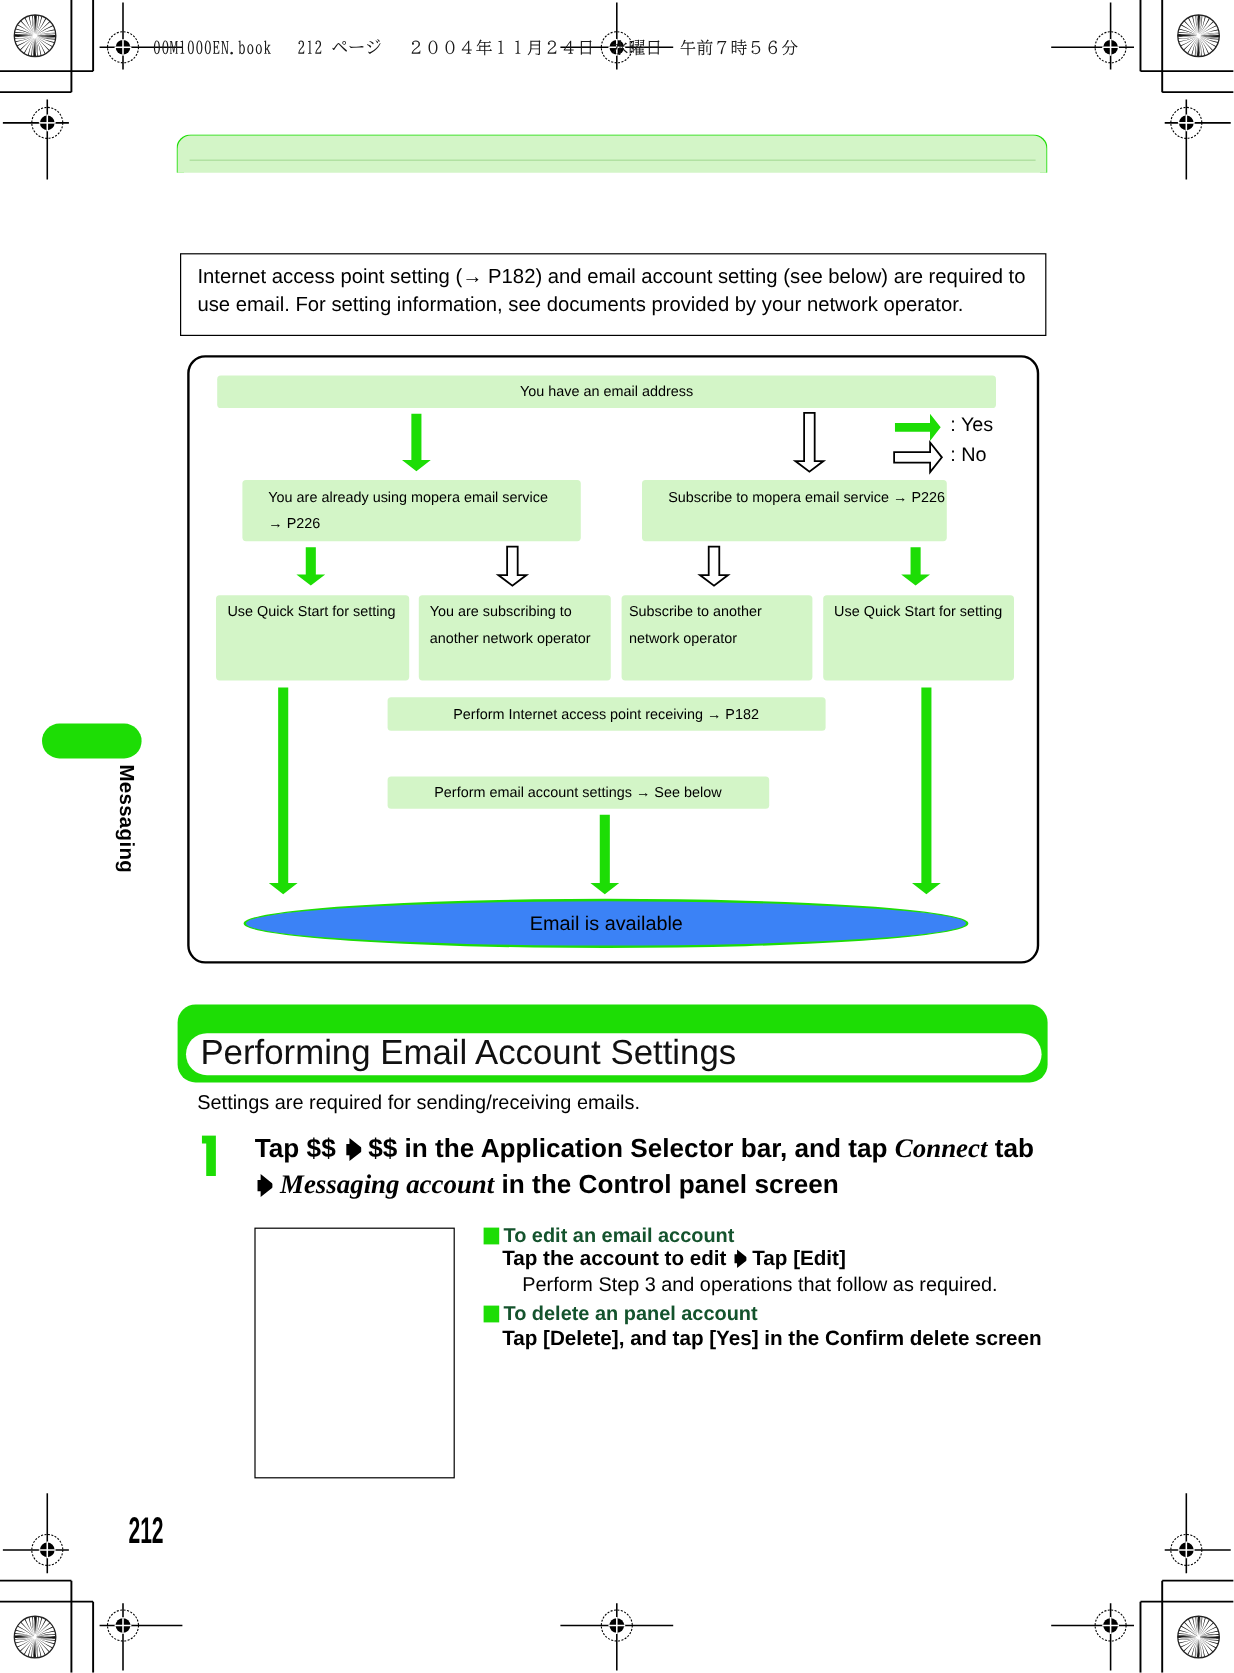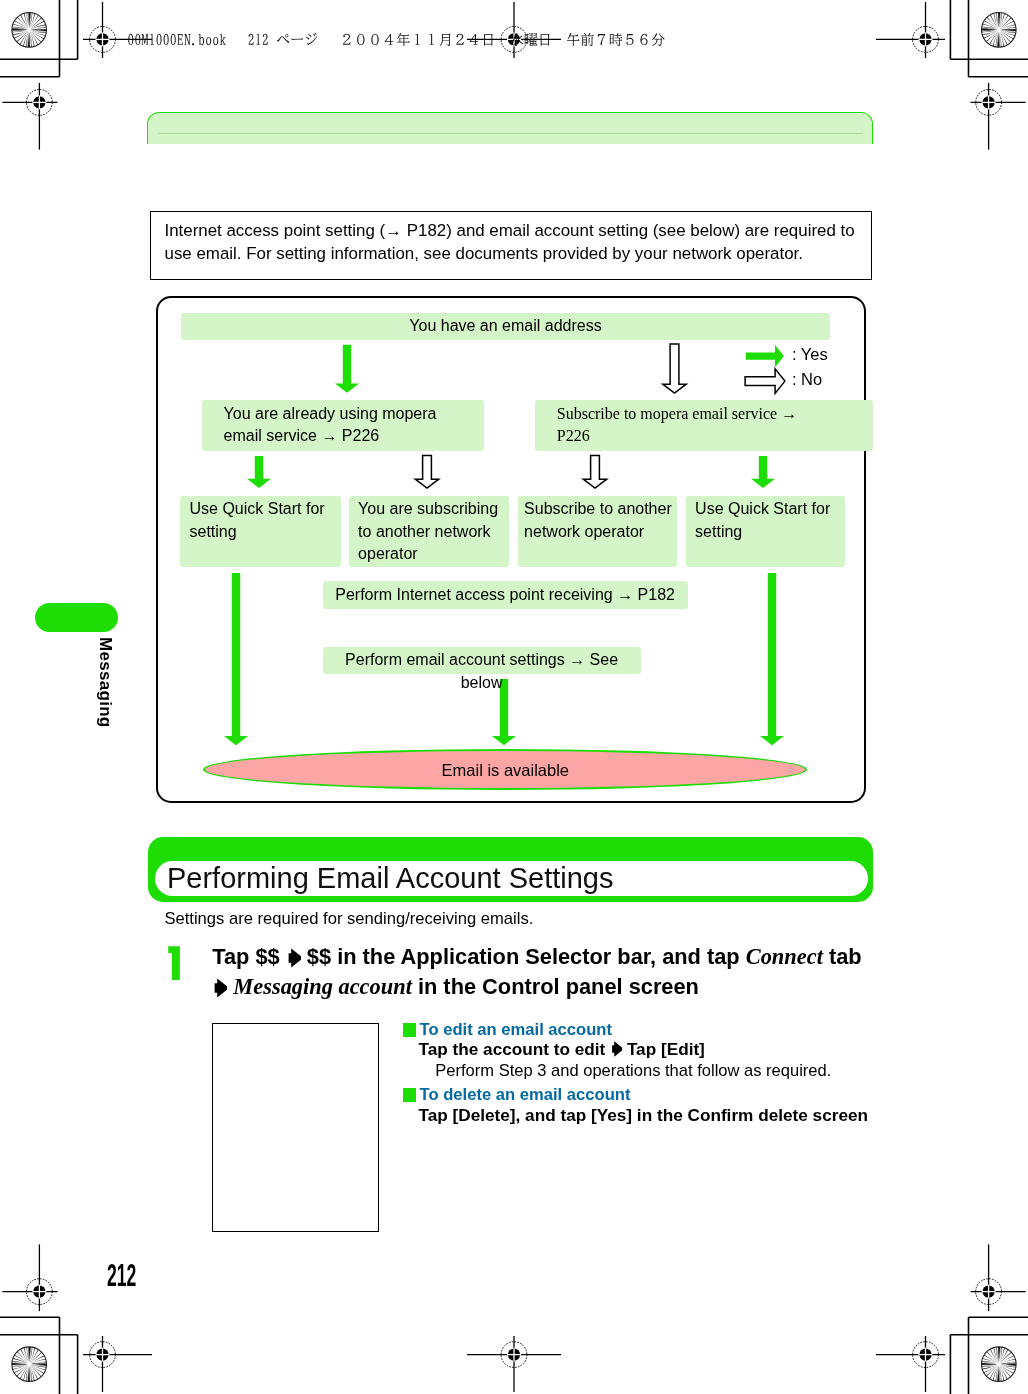--- a/index.html
+++ b/index.html
@@ -30,33 +30,33 @@
   
   #intro{position:absolute;left:149.5px;top:211.3px;width:722.8px;height:68.6px;border:1.5px solid #000;
          box-sizing:border-box;}
   #intro p{margin:0;position:absolute;left:14px;top:7px;width:706px;font-size:16.9px;line-height:23px;}
 
   
   #flow{position:absolute;left:156px;top:295.6px;width:709.5px;height:507.5px;border:2.2px solid #000;
         border-radius:15px;box-sizing:border-box;}
 
   .fbox{position:absolute;background:#d3f5c7;border-radius:3px;box-sizing:border-box;
-        font-size:16px;line-height:22.5px;color:#000;}
+        font-size:12px;line-height:22.5px;color:#000;}
   .fbox.ctr{text-align:center;}
   .fbox .pad{position:absolute;left:9.1px;top:2.6px;width:146px;}
   .fbox .pad.w3{left:6.1px;width:153px;}
   .fbox.ctr .pad{left:0;right:0;width:auto;text-align:center;}
   .fbox .pad.w2{left:21.6px;width:245px;}
   .fbox .pad.w2b{left:21.6px;width:258px;}
 
   #legend{position:absolute;left:0;top:0;}
   #legend .lg{position:absolute;font-size:16.5px;line-height:17px;white-space:nowrap;}
 
   #flowbottom{position:absolute;left:45.4px;top:451.3px;width:603.8px;height:41.2px;
-        background:#fca5a5;border:2px solid #1ddd05;border-radius:50%/50%;
+        background:#3b82f6;border:2px solid #1ddd05;border-radius:50%/50%;
         box-sizing:border-box;text-align:center;font-size:16.5px;line-height:38px;}
 
   
   #sechead{position:absolute;left:148.1px;top:837px;width:725px;height:64.9px;background:#1ddd05;
            border-radius:15px;}
   #sechead .inner{position:absolute;left:6.6px;top:23.8px;width:713.5px;height:35.2px;background:#fff;
            border-radius:17.6px;}
   #sechead .inner span{position:absolute;left:12.3px;top:0px;line-height:35.2px;font-size:29px;color:#111;
            white-space:nowrap;}
 
@@ -68,21 +68,21 @@
         line-height:30px;letter-spacing:0px;}
   #step .txt i{font-family:"Liberation Serif","DejaVu Serif",serif;font-style:italic;font-weight:bold;
         font-size:22.4px;}
   #step .txt .tri{display:inline-block;vertical-align:-3.5px;width:15px;height:20px;}
 
   #shot{position:absolute;left:211.8px;top:1023.3px;width:167.7px;height:208.3px;border:1.5px solid #000;
         box-sizing:border-box;background:#fff;}
 
   #notes{position:absolute;left:402.6px;top:1021.2px;width:490px;}
   #notes > div{position:absolute;left:0;white-space:nowrap;}
-  .note-t{font-weight:bold;color:#0369a1;font-size:16.6px;line-height:14px;}
+  .note-t{font-weight:bold;color:#14532d;font-size:16.6px;line-height:14px;}
   .note-sq{display:inline-block;width:13.8px;height:13.9px;background:#1ddd05;
            position:relative;top:2px;margin-right:3.2px;}
   .note-l{font-weight:bold;font-size:17.2px;line-height:14px;padding-left:15.9px;}
   .note-s{font-size:16.55px;line-height:14px;padding-left:32.7px;}
   .tri2{display:inline-block;vertical-align:-2.5px;width:12px;height:16px;}
 
   #pageno{position:absolute;left:106.9px;top:1264.9px;font-size:31px;font-weight:bold;
           line-height:21.3px;font-family:"Liberation Sans",sans-serif;
           transform:scaleX(0.567);transform-origin:left top;letter-spacing:0px;}
 
@@ -527,21 +527,21 @@
     </svg>
 
   <div class="fbox ctr" style="left:23px;top:15px;width:649px;height:27px;">
     <div class="pad">You have an email address</div>
     </div>
 
   <div class="fbox" style="left:44px;top:102.7px;width:282.3px;height:50.4px;">
     <div class="pad w2">You are already using mopera email service → P226</div>
     </div>
 
-  <div class="fbox" style="left:377.2px;top:102.7px;width:338px;height:50.4px;font-family:Liberation Serif, serif;">
+  <div class="fbox" style="left:377.2px;top:102.7px;width:254px;height:50.4px;">
     <div class="pad w2b">Subscribe to mopera email service → P226</div>
     </div>
 
   <div class="fbox" style="left:22.4px;top:198.2px;width:161px;height:71.7px;">
     <div class="pad">Use Quick Start for setting</div>
     </div>
 
   <div class="fbox" style="left:191px;top:198.2px;width:160px;height:71.7px;">
     <div class="pad">You are subscribing to another network operator</div>
     </div>
@@ -598,21 +598,21 @@
   <div class="note-t" style="top:0px;">
     <span class="note-sq"></span><span>To edit an email account</span>
   </div>
   <div class="note-l" style="top:19.7px;">
     <span>Tap the account to edit </span><svg class="tri2" width="12" height="16" viewBox="0 0 12 16">
         <path d="M2.1 4.2 L4.2 4.2 L4.2 0.3 L13.9 8 L4.2 15.7 L4.2 11.8 L2.1 11.8 Z" fill="#000"></path>
       </svg><span> Tap [Edit]</span>
   </div>
   <div class="note-s" style="top:43.2px;">Perform Step 3 and operations that follow as required.</div>
   <div class="note-t" style="top:64.8px;">
-    <span class="note-sq"></span><span>To delete an email account</span>
+    <span class="note-sq"></span><span>To delete an panel account</span>
   </div>
   <div class="note-l" style="top:87px;">Tap [Delete], and tap [Yes] in the Confirm delete screen</div>
 </div>
 
 <div id="pageno">212</div>
 
 <div id="sidetab"></div>
 <div id="sidelabel">Messaging</div>
 
 </body></html>

